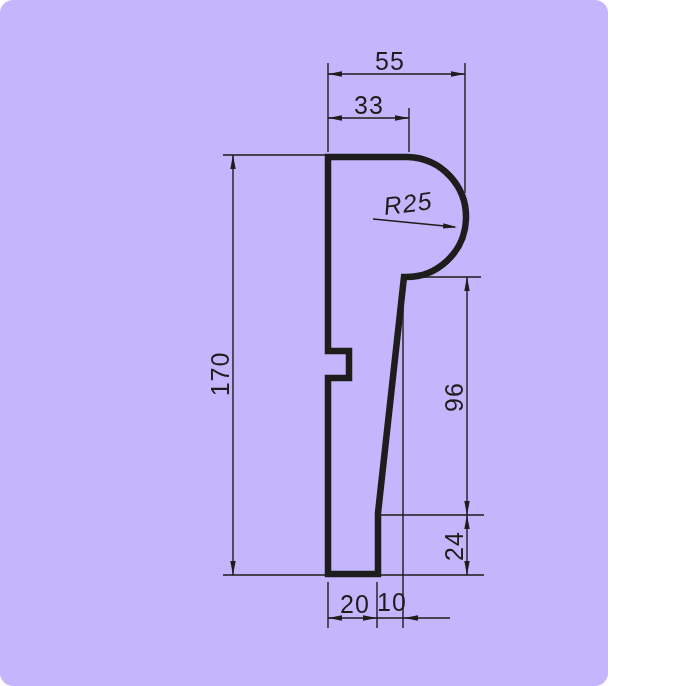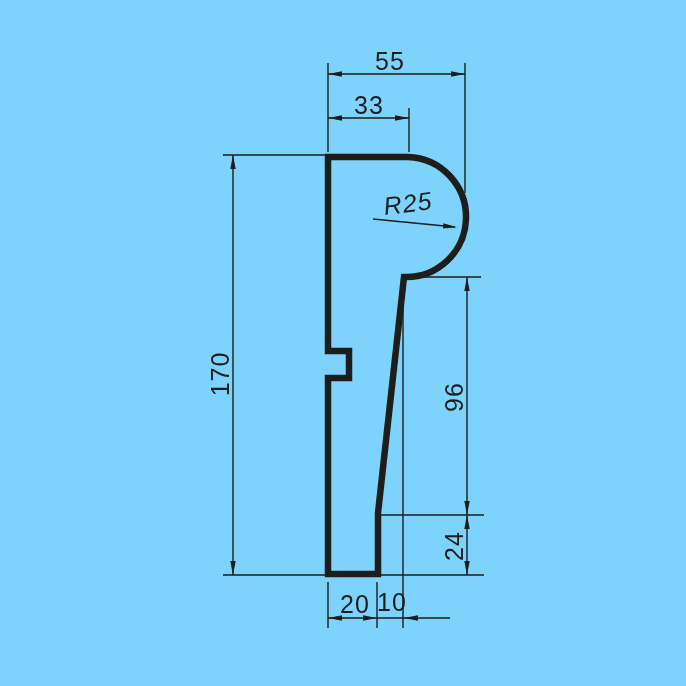--- a/index.html
+++ b/index.html
@@ -1,25 +1,26 @@
 <!DOCTYPE html>
 <html><head>
 <meta charset="utf-8">
 <style>
   html, body {
     margin: 0;
     padding: 0;
     background: #ffffff;
   }
   .canvas {
-    width: 686px;
+    width: 608px;
     height: 686px;
-    background: #7dd3fc;
+    background: #c4b5fd;
     position: relative;
     overflow: hidden;
+    border-radius: 13px;
   }
   svg { display: block; }
   .profile {
     fill: none;
     stroke: #1d1d1b;
     stroke-width: 6.5;
     stroke-linejoin: miter;
   }
   .thin {
     stroke: #1d1d1b;

